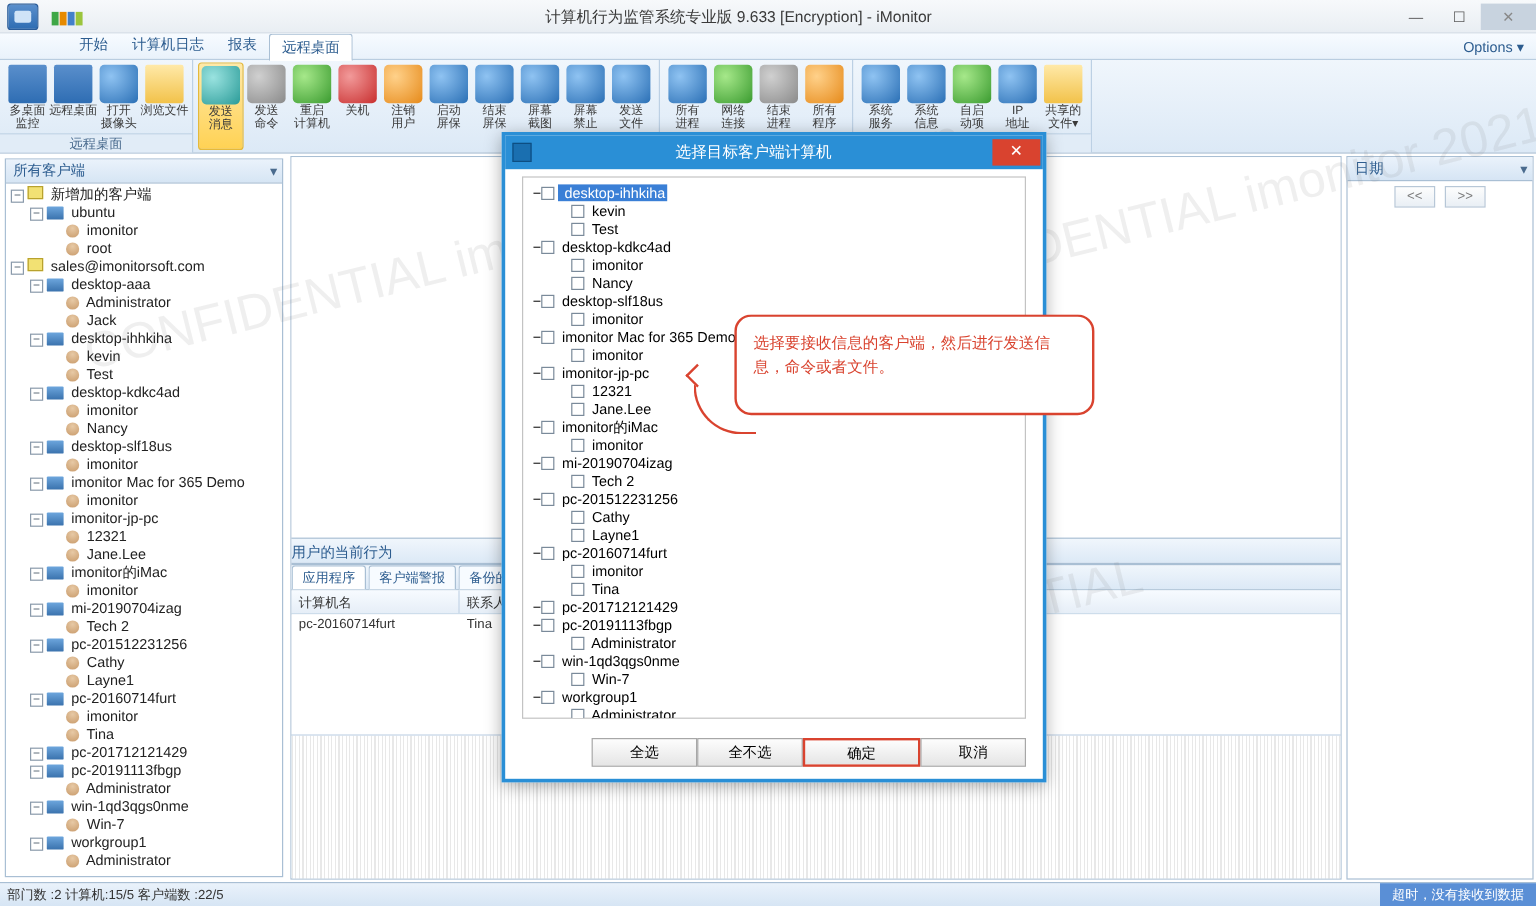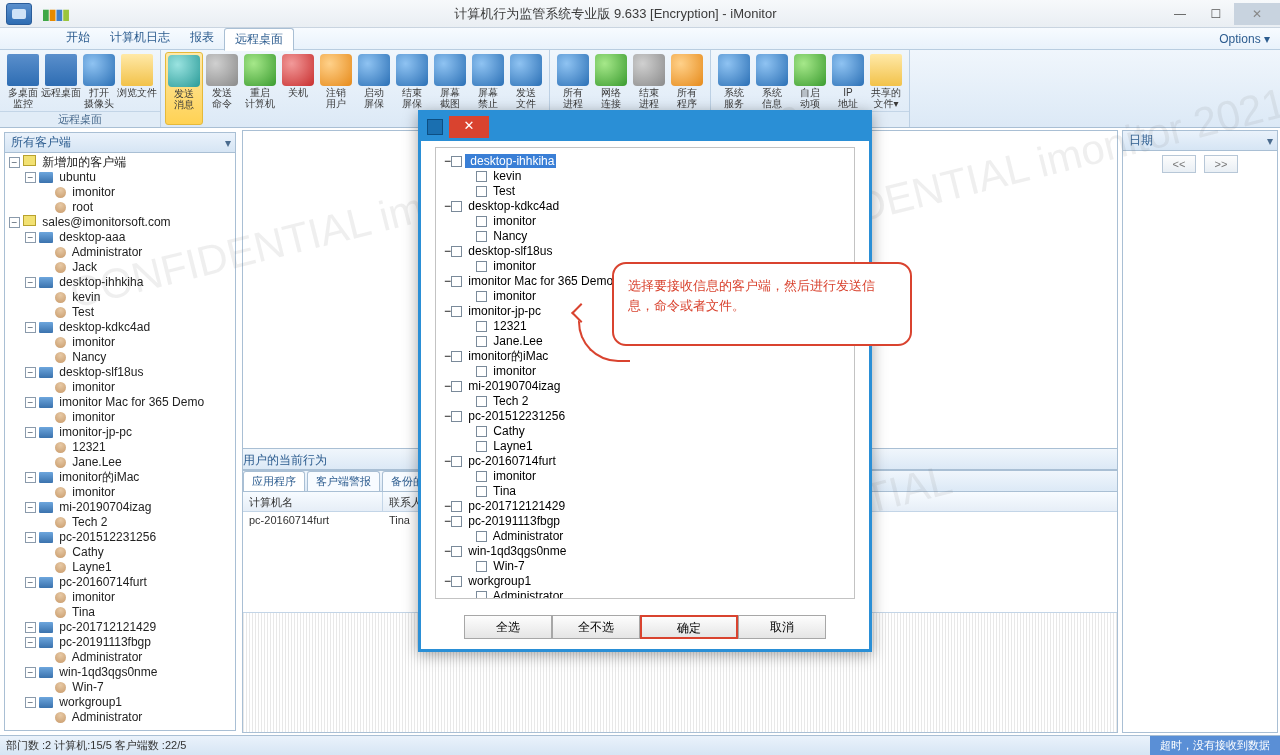--- a/index.html
+++ b/index.html
@@ -81,21 +81,21 @@
 .modal .mtitle{ height:28px; background:#2a8fd6; color:#fff; display:flex; align-items:center; padding-left:6px; font-size:13px;}
 .modal .mtitle .micon{width:16px;height:16px;background:#1a6fb0;border:1px solid #0d4e82;margin-right:6px;}
 .modal .mtitle .ttext{flex:1; text-align:center; padding-right:20px;}
 .modal .mtitle .mclose{ width:40px; height:22px; background:#d9432f; color:#fff; text-align:center; line-height:20px; margin-right:2px;}
 .modal .mbody{ position:absolute; top:34px; left:14px; right:14px; bottom:50px; border:1px solid #c3c3c3; overflow:auto; padding:6px;}
 .modal .mbody ul{list-style:none; padding-left:18px;}
 .modal .mbody > ul{padding-left:2px;}
 .modal .mbody li{ line-height:15px; white-space:nowrap; font-size:12px;}
 .modal .mbody .cb{ display:inline-block; width:11px; height:11px; border:1px solid #7a8a9a; margin-right:3px; vertical-align:middle; background:#fff;}
 .modal .mbody .sel{ background:#3a7fd6; color:#fff; padding:0 2px;}
-.modal .mbtns{ position:absolute; left:0; right:0; bottom:10px; display:flex; justify-content:center; padding:0 14px;}
+.modal .mbtns{ position:absolute; left:0; right:0; bottom:10px; display:flex; justify-content:flex-end; padding:0 14px;}
 .modal .mbtn{ width:88px; height:24px; border:1px solid #a7a7a7; background:linear-gradient(#fdfdfd,#e5e5e5); font-size:12px; text-align:center; line-height:22px;}
 .modal .mbtn.ok{ border:2px solid #d9432f; width:98px;}
 
 
 .callout { position:absolute; left:612px; top:262px; width:300px; height:84px; border:2px solid #d9432f; border-radius:14px; background:#fff; z-index:60; padding:12px 14px; color:#d9432f; font-size:13px; line-height:20px;}
 .callout::before{ content:''; position:absolute; left:-36px; bottom:-18px; width:50px; height:40px; border:2px solid #d9432f; border-right:none; border-top:none; border-radius:0 0 0 40px; background:transparent;}
 .callout::after{ content:''; position:absolute; left:-40px; bottom:24px; width:12px; height:12px; background:#fff; border-left:2px solid #d9432f; border-bottom:2px solid #d9432f; transform:rotate(45deg);}
 
 .watermark{ position:absolute; color:rgba(120,120,120,.12); font-size:42px; transform:rotate(-14deg); pointer-events:none; white-space:nowrap; z-index:1;}
 </style>
@@ -361,20 +361,21 @@
 </div>
 
 <div class="status">
   <span>部门数 :2  计算机:15/5  客户端数 :22/5</span>
   <span class="warn">超时，没有接收到数据</span>
 </div>
 
 <div class="modal">
   <div class="mtitle">
     <span class="micon"></span>
+    <span class="ttext">选择目标客户端计算机</span>
     <span class="mclose">✕</span>
   </div>
   <div class="mbody" id="modal-tree">
       <ul>
         <li><span class="tgl">−</span><span class="cb"></span><span class="pcico"></span><span class="sel"> desktop-ihhkiha</span><ul>
             <li><span style="display: inline-block; width: 14px;"></span><span class="cb"></span><span class="usrico"></span><span> kevin</span></li>
             <li><span style="display: inline-block; width: 14px;"></span><span class="cb"></span><span class="usrico"></span><span> Test</span></li>
           </ul></li>
         <li><span class="tgl">−</span><span class="cb"></span><span class="pcico"></span><span> desktop-kdkc4ad</span><ul>
             <li><span style="display: inline-block; width: 14px;"></span><span class="cb"></span><span class="usrico"></span><span> imonitor</span></li>

